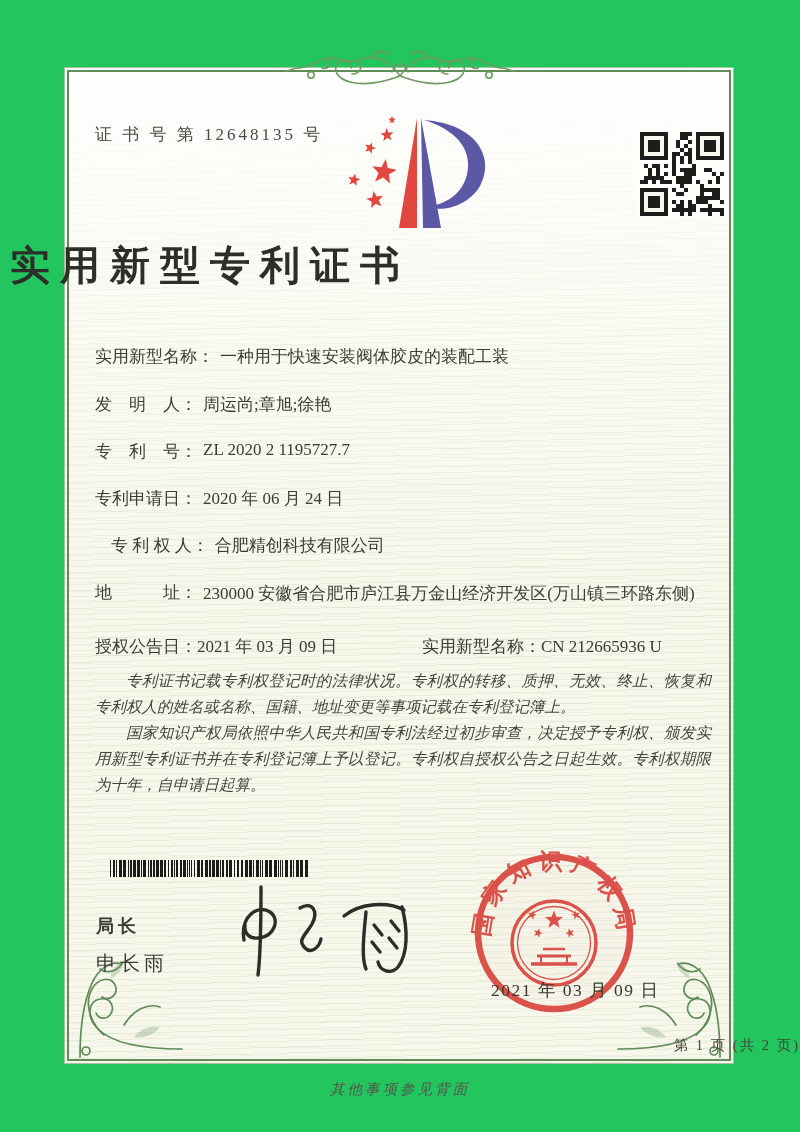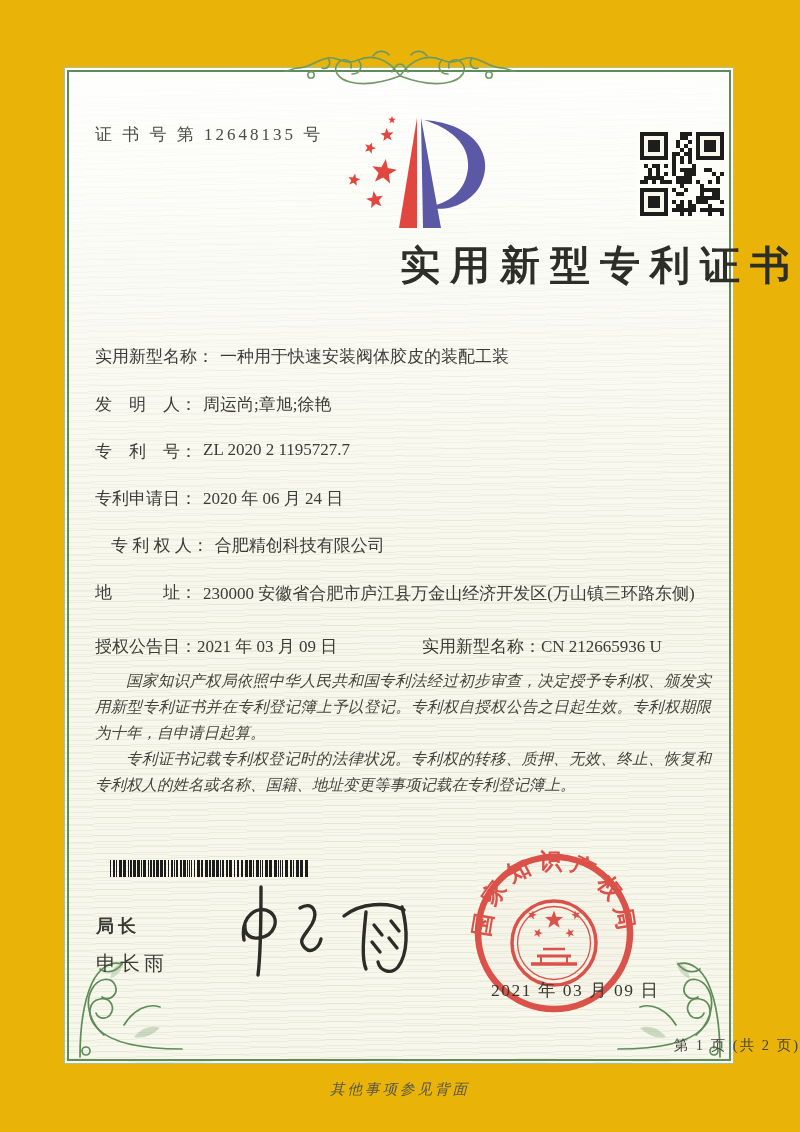--- a/index.html
+++ b/index.html
@@ -1,19 +1,19 @@
 <!DOCTYPE html>
 <html><head>
 <meta charset="utf-8">
 <style>
   * { margin:0; padding:0; box-sizing:border-box; }
   html,body { background:#ffffff; }
   .page {
     position:relative; width:800px; height:1132px; margin:0 auto;
-    background:#eab308; overflow:hidden;
+    background:#22c55e; overflow:hidden;
     font-family:"Liberation Serif","DejaVu Serif",serif;
     color:#3b3b35;
   }
   .frame {
     position:absolute; left:64px; top:67px; width:670px; height:997px;
     border:1px solid #a8c09e;
     background-color:#f7f7eb;
     background-image:
       linear-gradient(180deg, rgba(255,255,255,0.92) 0%, rgba(255,255,255,0.35) 30%, rgba(255,255,255,0) 55%),
       repeating-linear-gradient(178.5deg, rgba(146,172,124,0.13) 0 1px, rgba(0,0,0,0) 1px 6px),
@@ -28,21 +28,21 @@
   .orn-br { left:616px; top:945px; transform:scaleX(-1); }
 
   .cert-no {
     position:absolute; left:95px; top:123px; font-size:17px;
     letter-spacing:3px; color:#4b4b44;
   }
   .logo { position:absolute; left:336px; top:110px; }
   .qr { position:absolute; left:636px; top:128px; }
 
   .title {
-    position:absolute; left:0; top:238px; width:100%; text-align:right;
+    position:absolute; left:0; top:238px; width:100%; text-align:left;
     font-size:40px; font-weight:bold; letter-spacing:10px; color:#2e2e29;
     text-indent:10px;
   }
 
   .fields { position:absolute; left:95px; top:345px; width:625px; font-size:17px; }
   .field-row { position:absolute; left:0; white-space:nowrap; }
   .field-row .lbl { display:inline-block; vertical-align:top; color:#3c3c36; }
   .field-row .val { display:inline-block; vertical-align:top; margin-left:6px; color:#3c3c36; }
   .field-row.wrap { white-space:normal; }
   .field-row.wrap .val { width:500px; line-height:25px; }
@@ -289,22 +289,22 @@
     </div>
     <div class="grant-row">
       <span class="lbl">授权公告日：</span><span class="val">2021 年 03 月 09 日</span>
       <span class="grant-no">
         <span class="lbl">实用新型名称：</span><span class="val">CN 212665936 U</span>
       </span>
     </div>
   </div>
 
   <div class="paras">
+    <p>专利证书记载专利权登记时的法律状况。专利权的转移、质押、无效、终止、恢复和专利权人的姓名或名称、国籍、地址变更等事项记载在专利登记簿上。</p>
     <p>国家知识产权局依照中华人民共和国专利法经过初步审查，决定授予专利权、颁发实用新型专利证书并在专利登记簿上予以登记。专利权自授权公告之日起生效。专利权期限为十年，自申请日起算。</p>
-    <p>专利证书记载专利权登记时的法律状况。专利权的转移、质押、无效、终止、恢复和专利权人的姓名或名称、国籍、地址变更等事项记载在专利登记簿上。</p>
   </div>
 
   <svg class="barcode" id="barcode-svg" width="202" height="17" viewBox="0 0 202 17">
       <rect x="0" y="0" width="1" height="17" fill="#1c1c1a"></rect>
       <rect x="3" y="0" width="2" height="17" fill="#1c1c1a"></rect>
       <rect x="6" y="0" width="1" height="17" fill="#1c1c1a"></rect>
       <rect x="9" y="0" width="3" height="17" fill="#1c1c1a"></rect>
       <rect x="13" y="0" width="3" height="17" fill="#1c1c1a"></rect>
       <rect x="18" y="0" width="1" height="17" fill="#1c1c1a"></rect>
       <rect x="20" y="0" width="2" height="17" fill="#1c1c1a"></rect>

